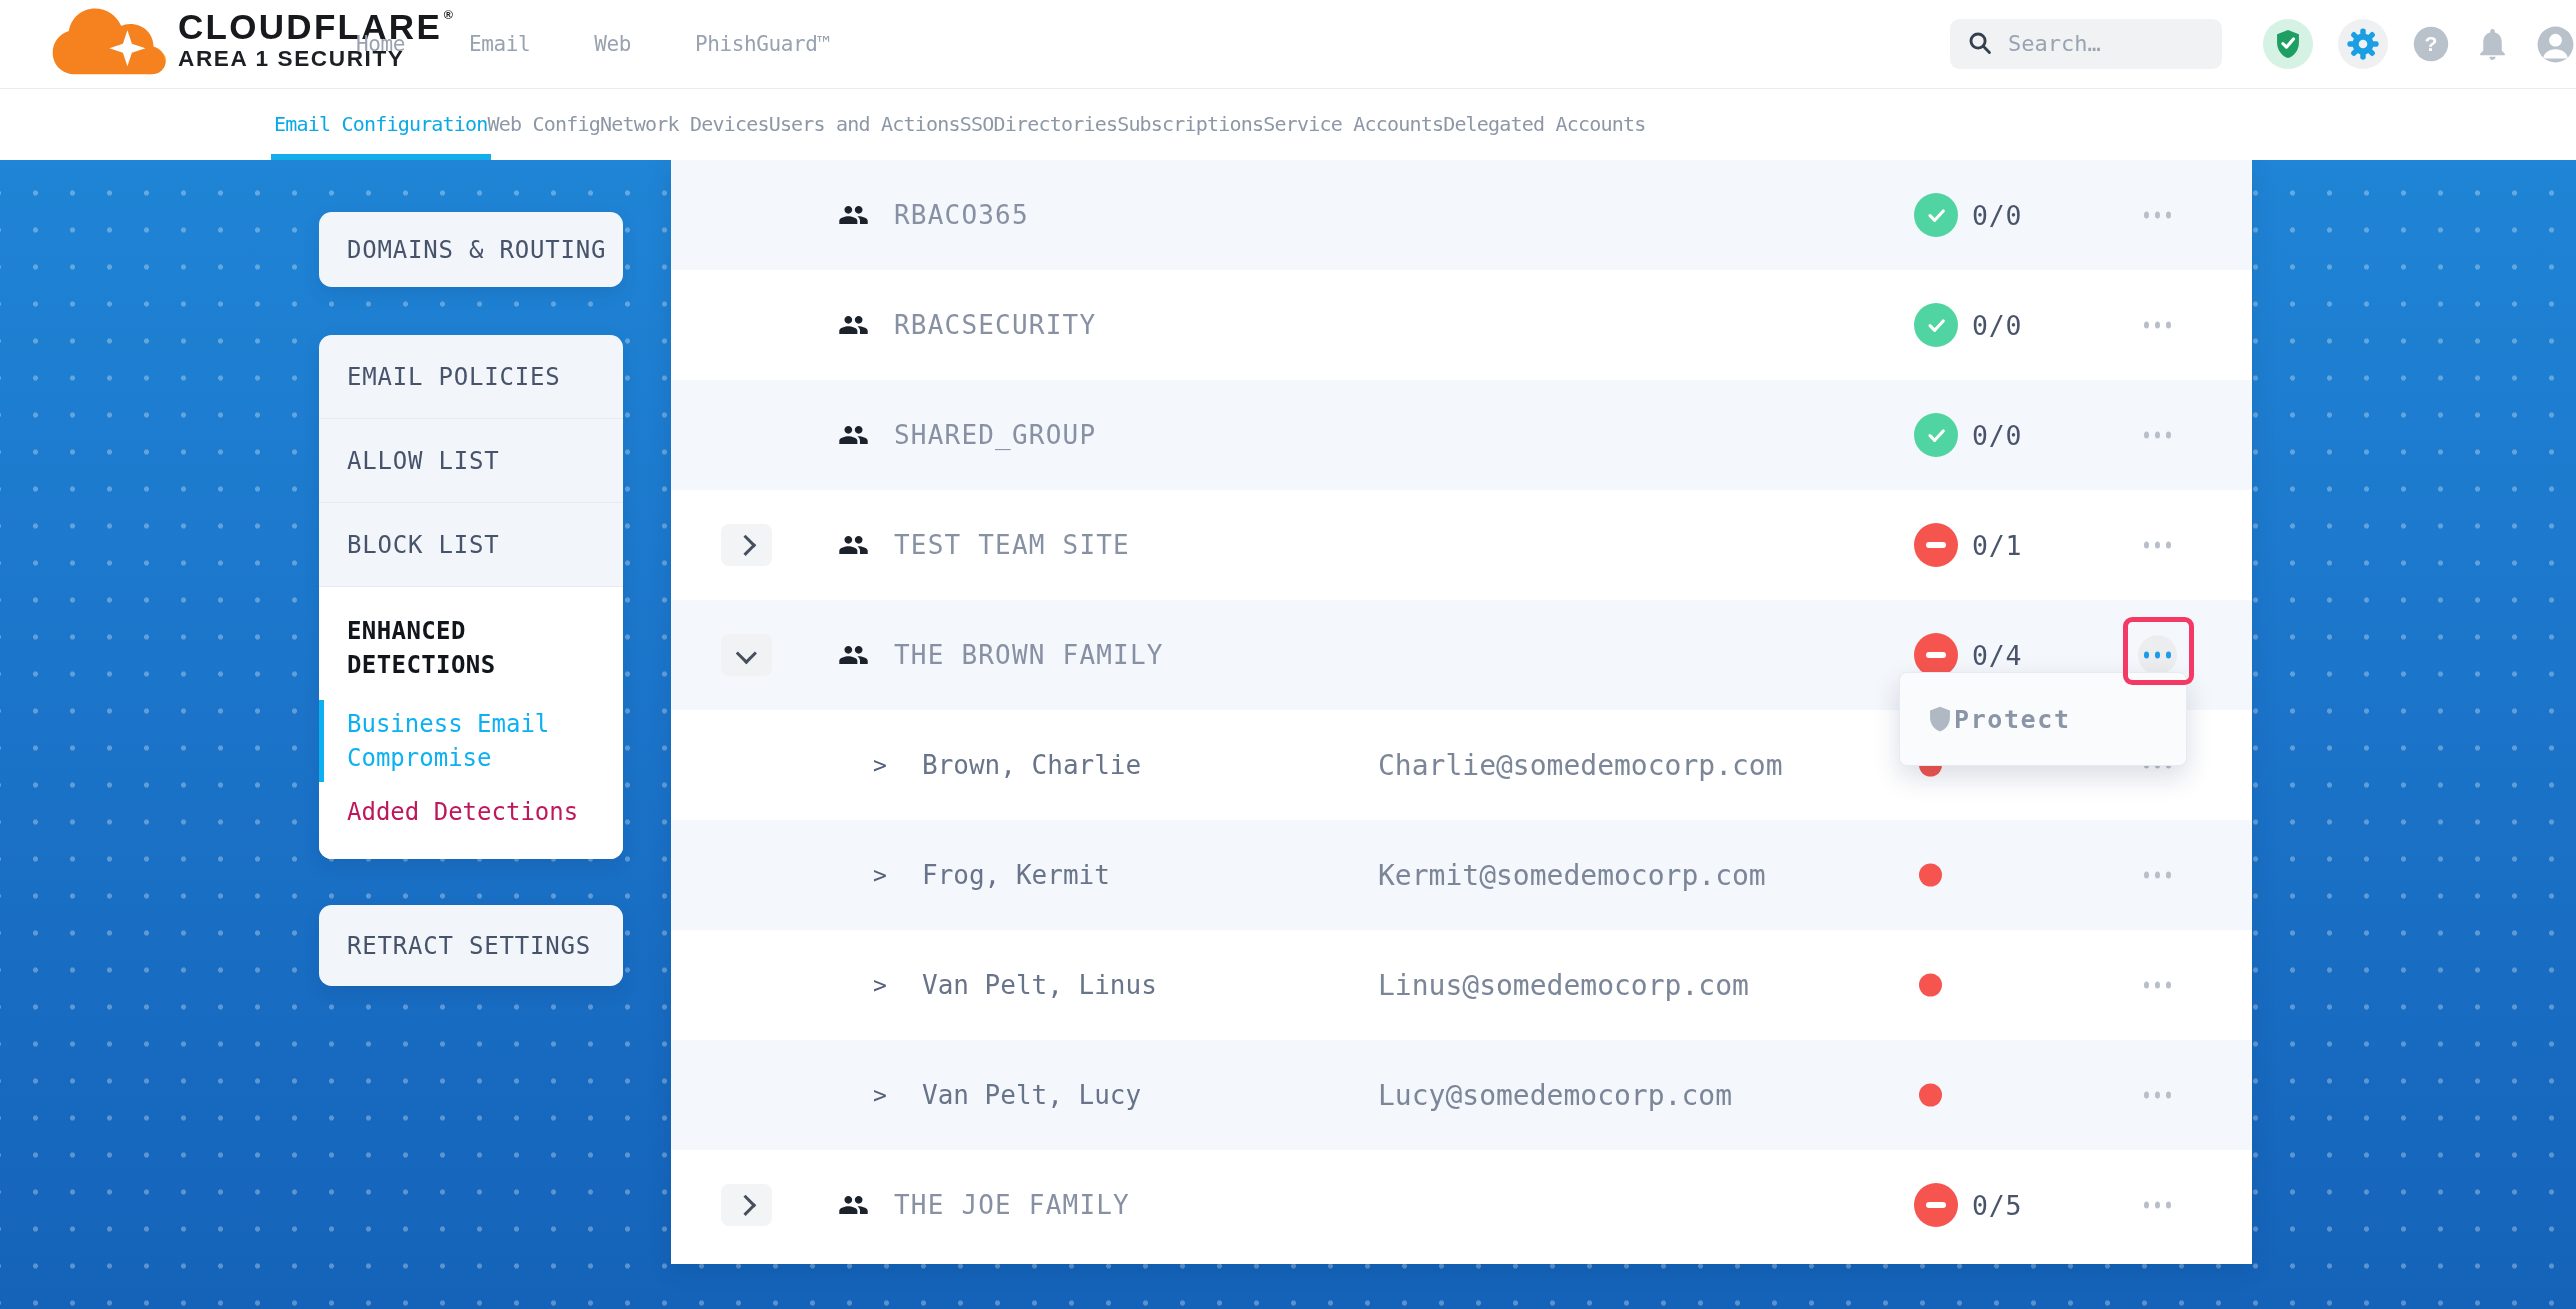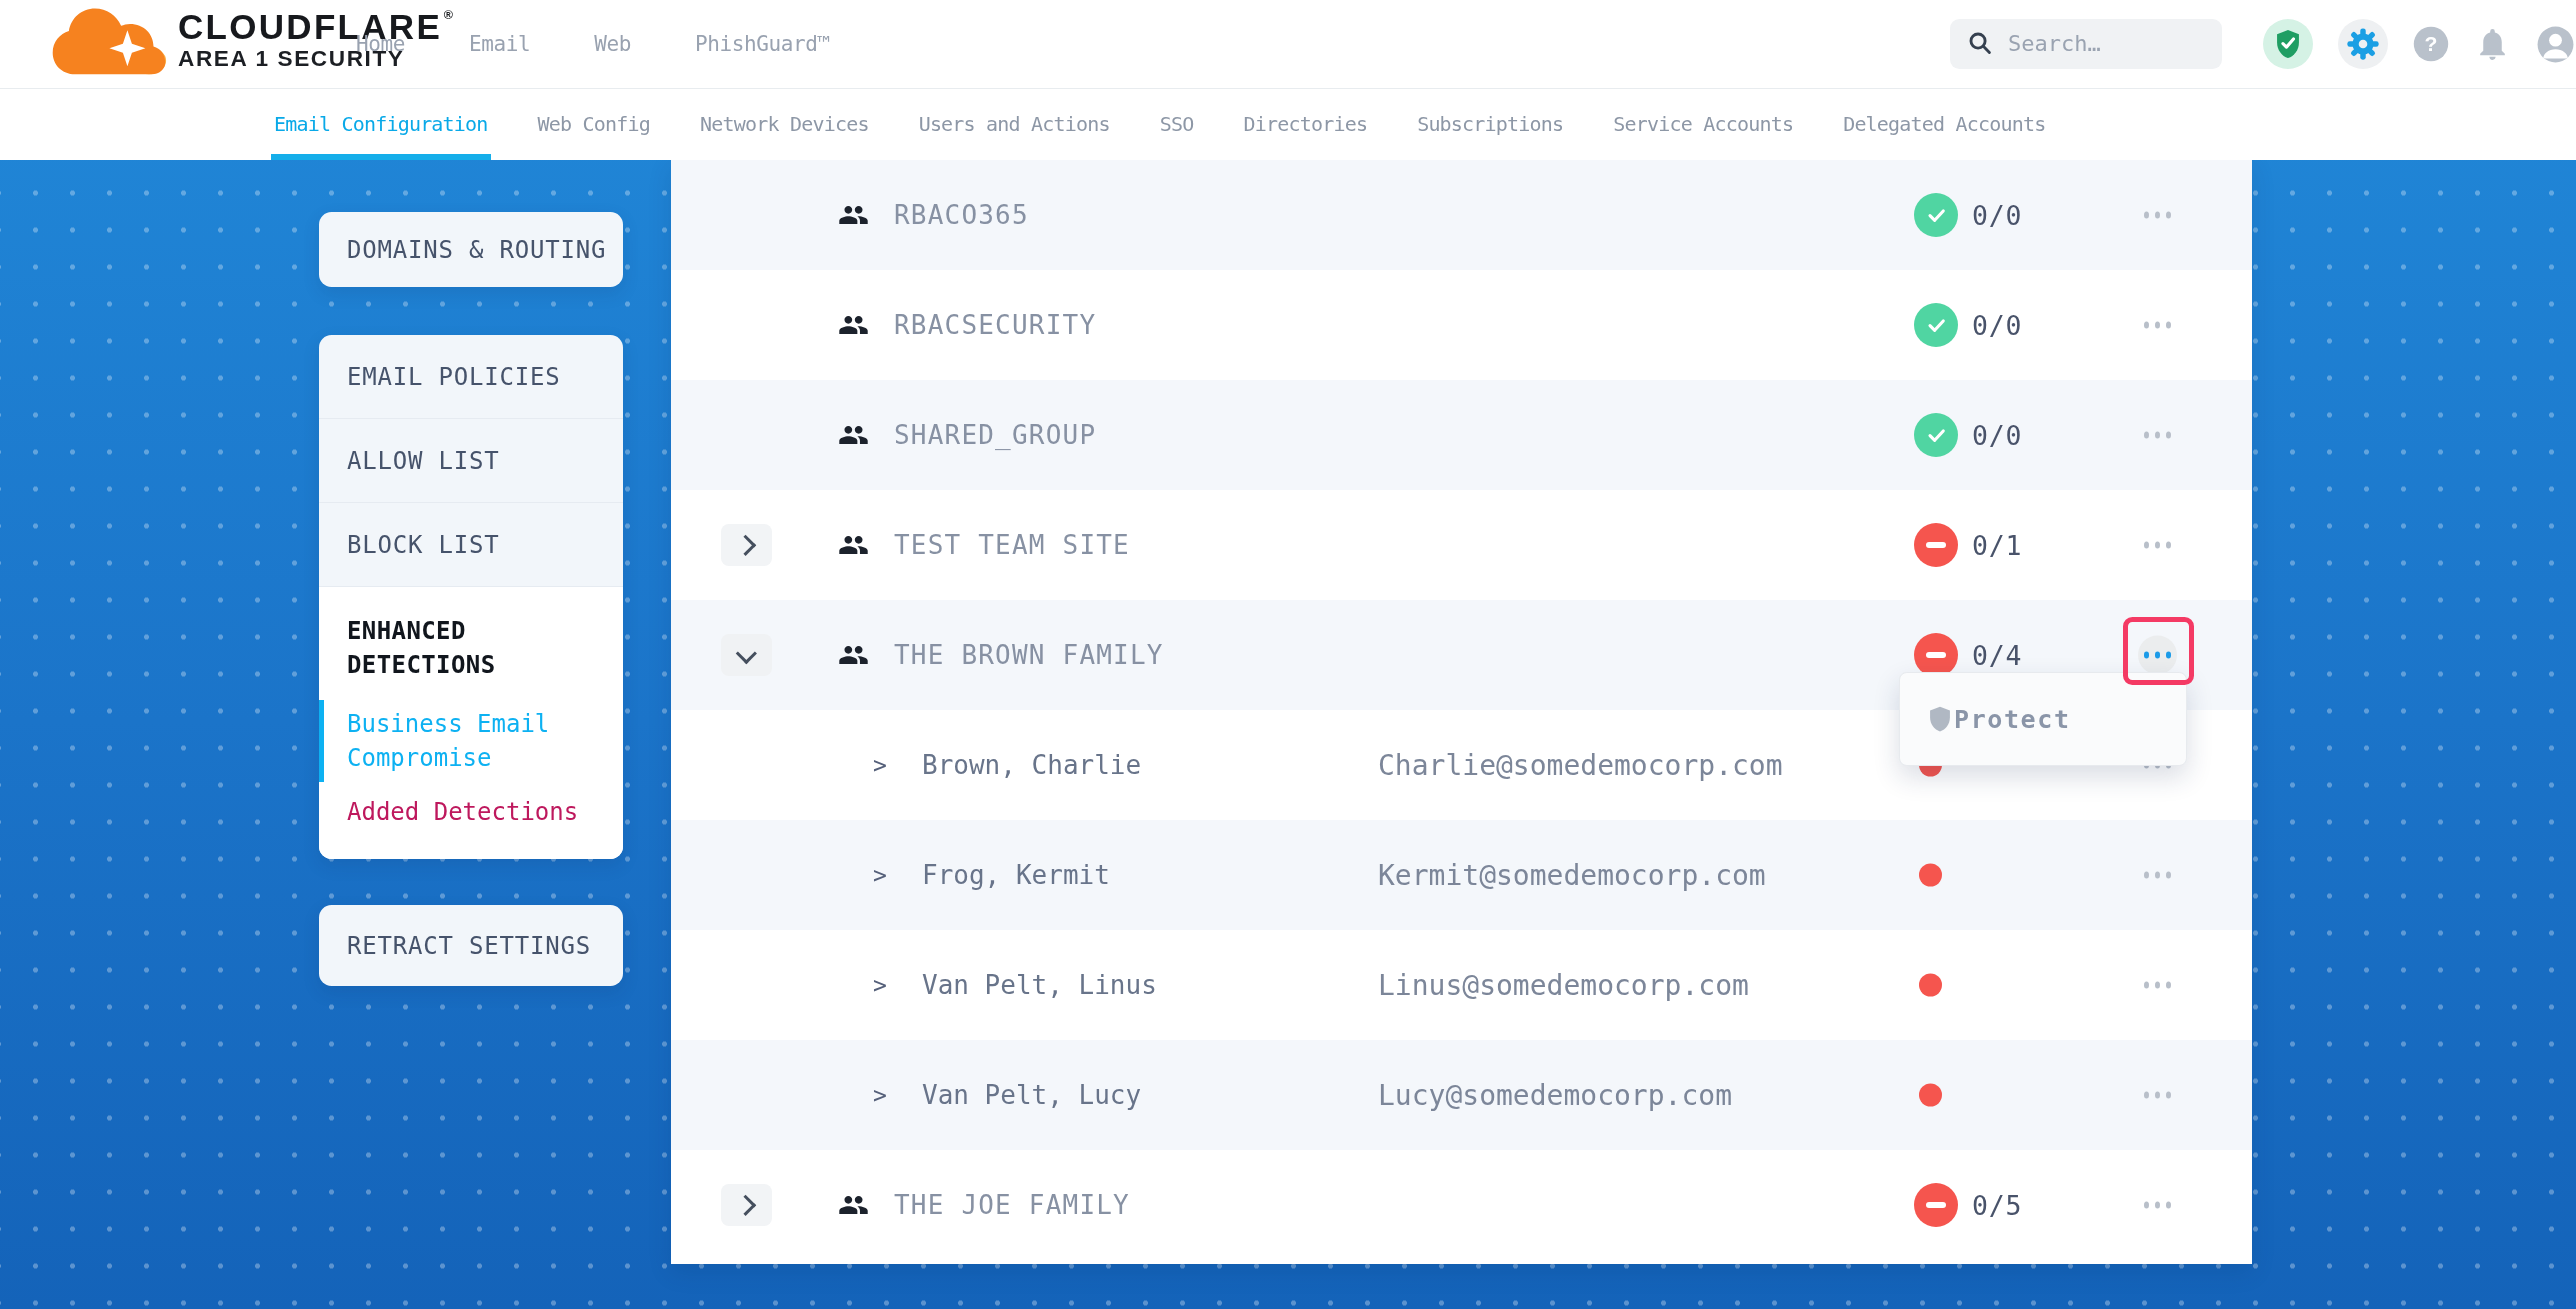--- a/index.html
+++ b/index.html
@@ -25,21 +25,21 @@
         border-radius:9.3px;display:flex;align-items:center;padding-left:17px;box-sizing:border-box;}
   .search-box svg{flex:0 0 auto;}
   .search-box input{border:none;outline:none;background:transparent;margin-left:12.5px;width:187px;
         font-family:"DejaVu Sans Mono",monospace;font-size:22px;color:#4a5568;}
   .search-box input::placeholder{color:#9aa3b1;}
   .header-icons{position:absolute;right:17px;top:0;height:88px;display:flex;align-items:center;gap:25px;}
   .hicon{display:flex;align-items:center;justify-content:center;cursor:pointer;}
 
   
   .tabs{position:absolute;left:0;top:88px;width:2576px;height:72px;background:#fff;z-index:4;
-        display:flex;align-items:center;gap:50px;padding-left:274px;box-sizing:border-box;}
+        display:flex;align-items:center;padding-left:274px;box-sizing:border-box;}
   .tab{position:relative;height:72px;display:flex;align-items:center;font-size:20px;
         letter-spacing:-0.8px;color:#8d97a6;cursor:pointer;white-space:nowrap;}
   .tab.active{color:#09a9e8;}
   .tab .underline{display:none;}
   .tab.active .underline{display:block;position:absolute;left:-3.1px;right:-3.1px;bottom:0;height:6.2px;background:#15aeea;}
 
   
   .sidebar{position:absolute;left:319px;top:0;width:304px;z-index:3;}
   .card{position:absolute;left:0;width:304px;background:#f2f6fa;border-radius:12.5px;
         box-shadow:0 6.2px 17px rgba(15,45,90,.12);box-sizing:border-box;}

